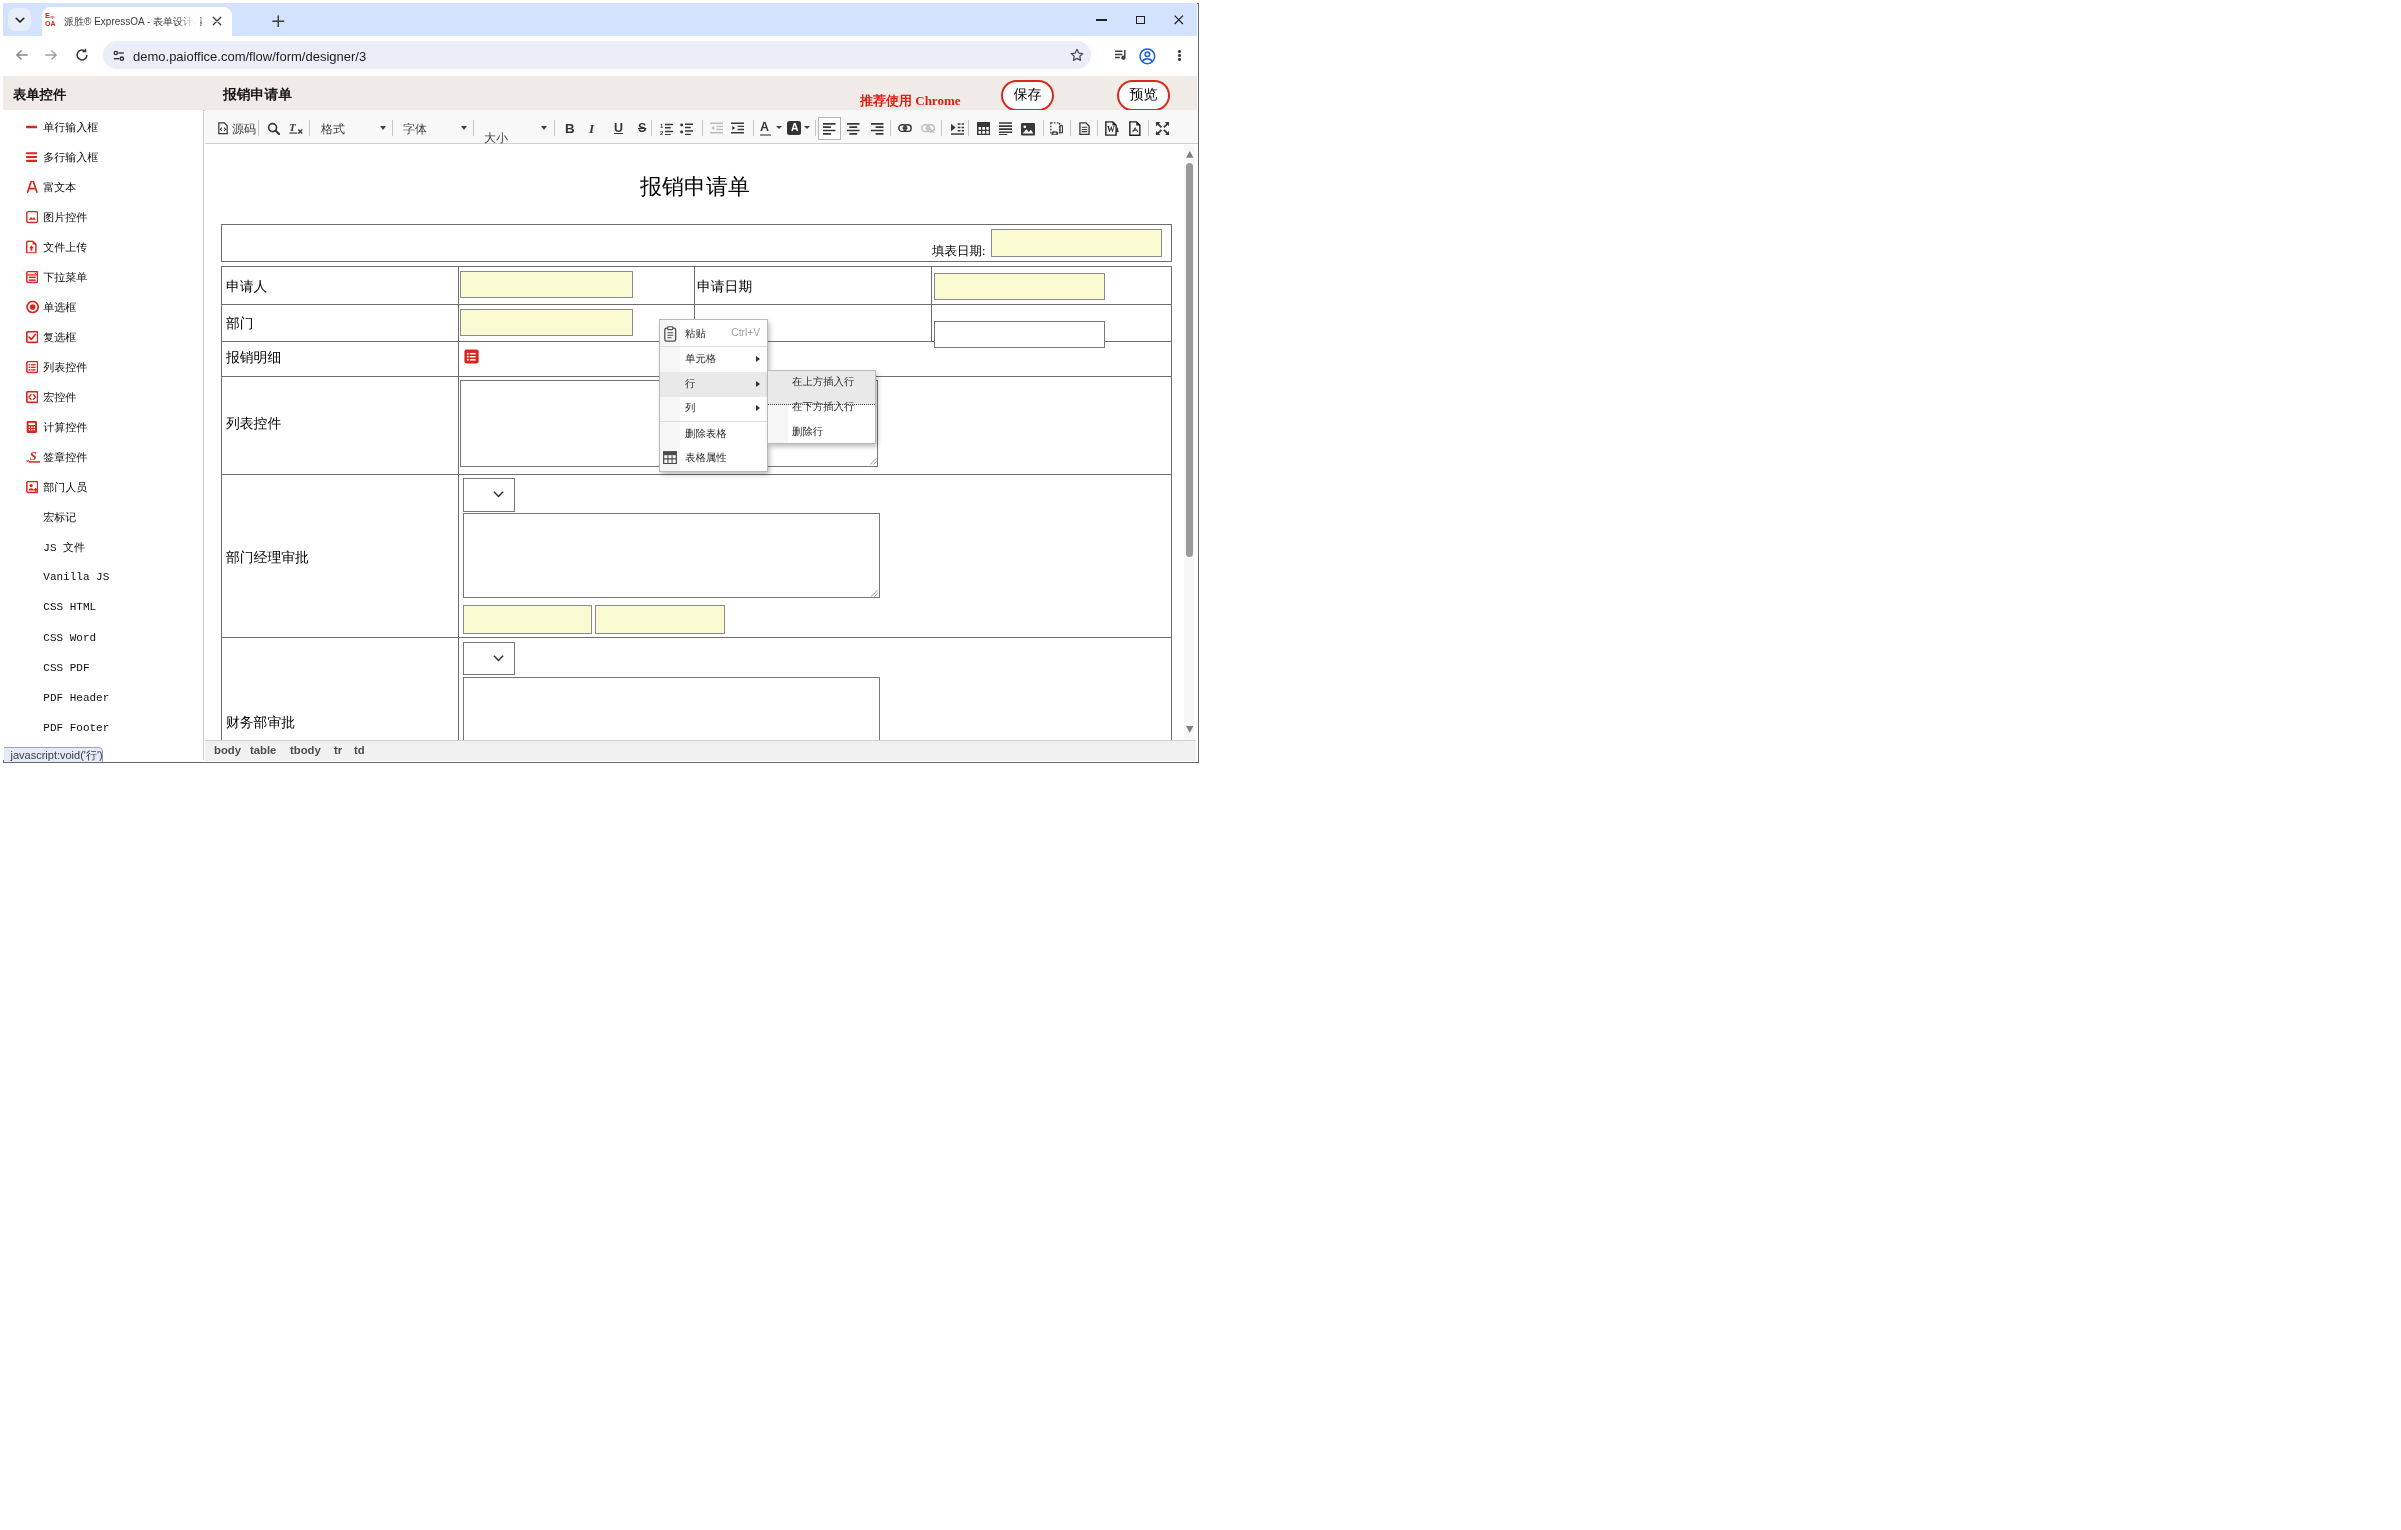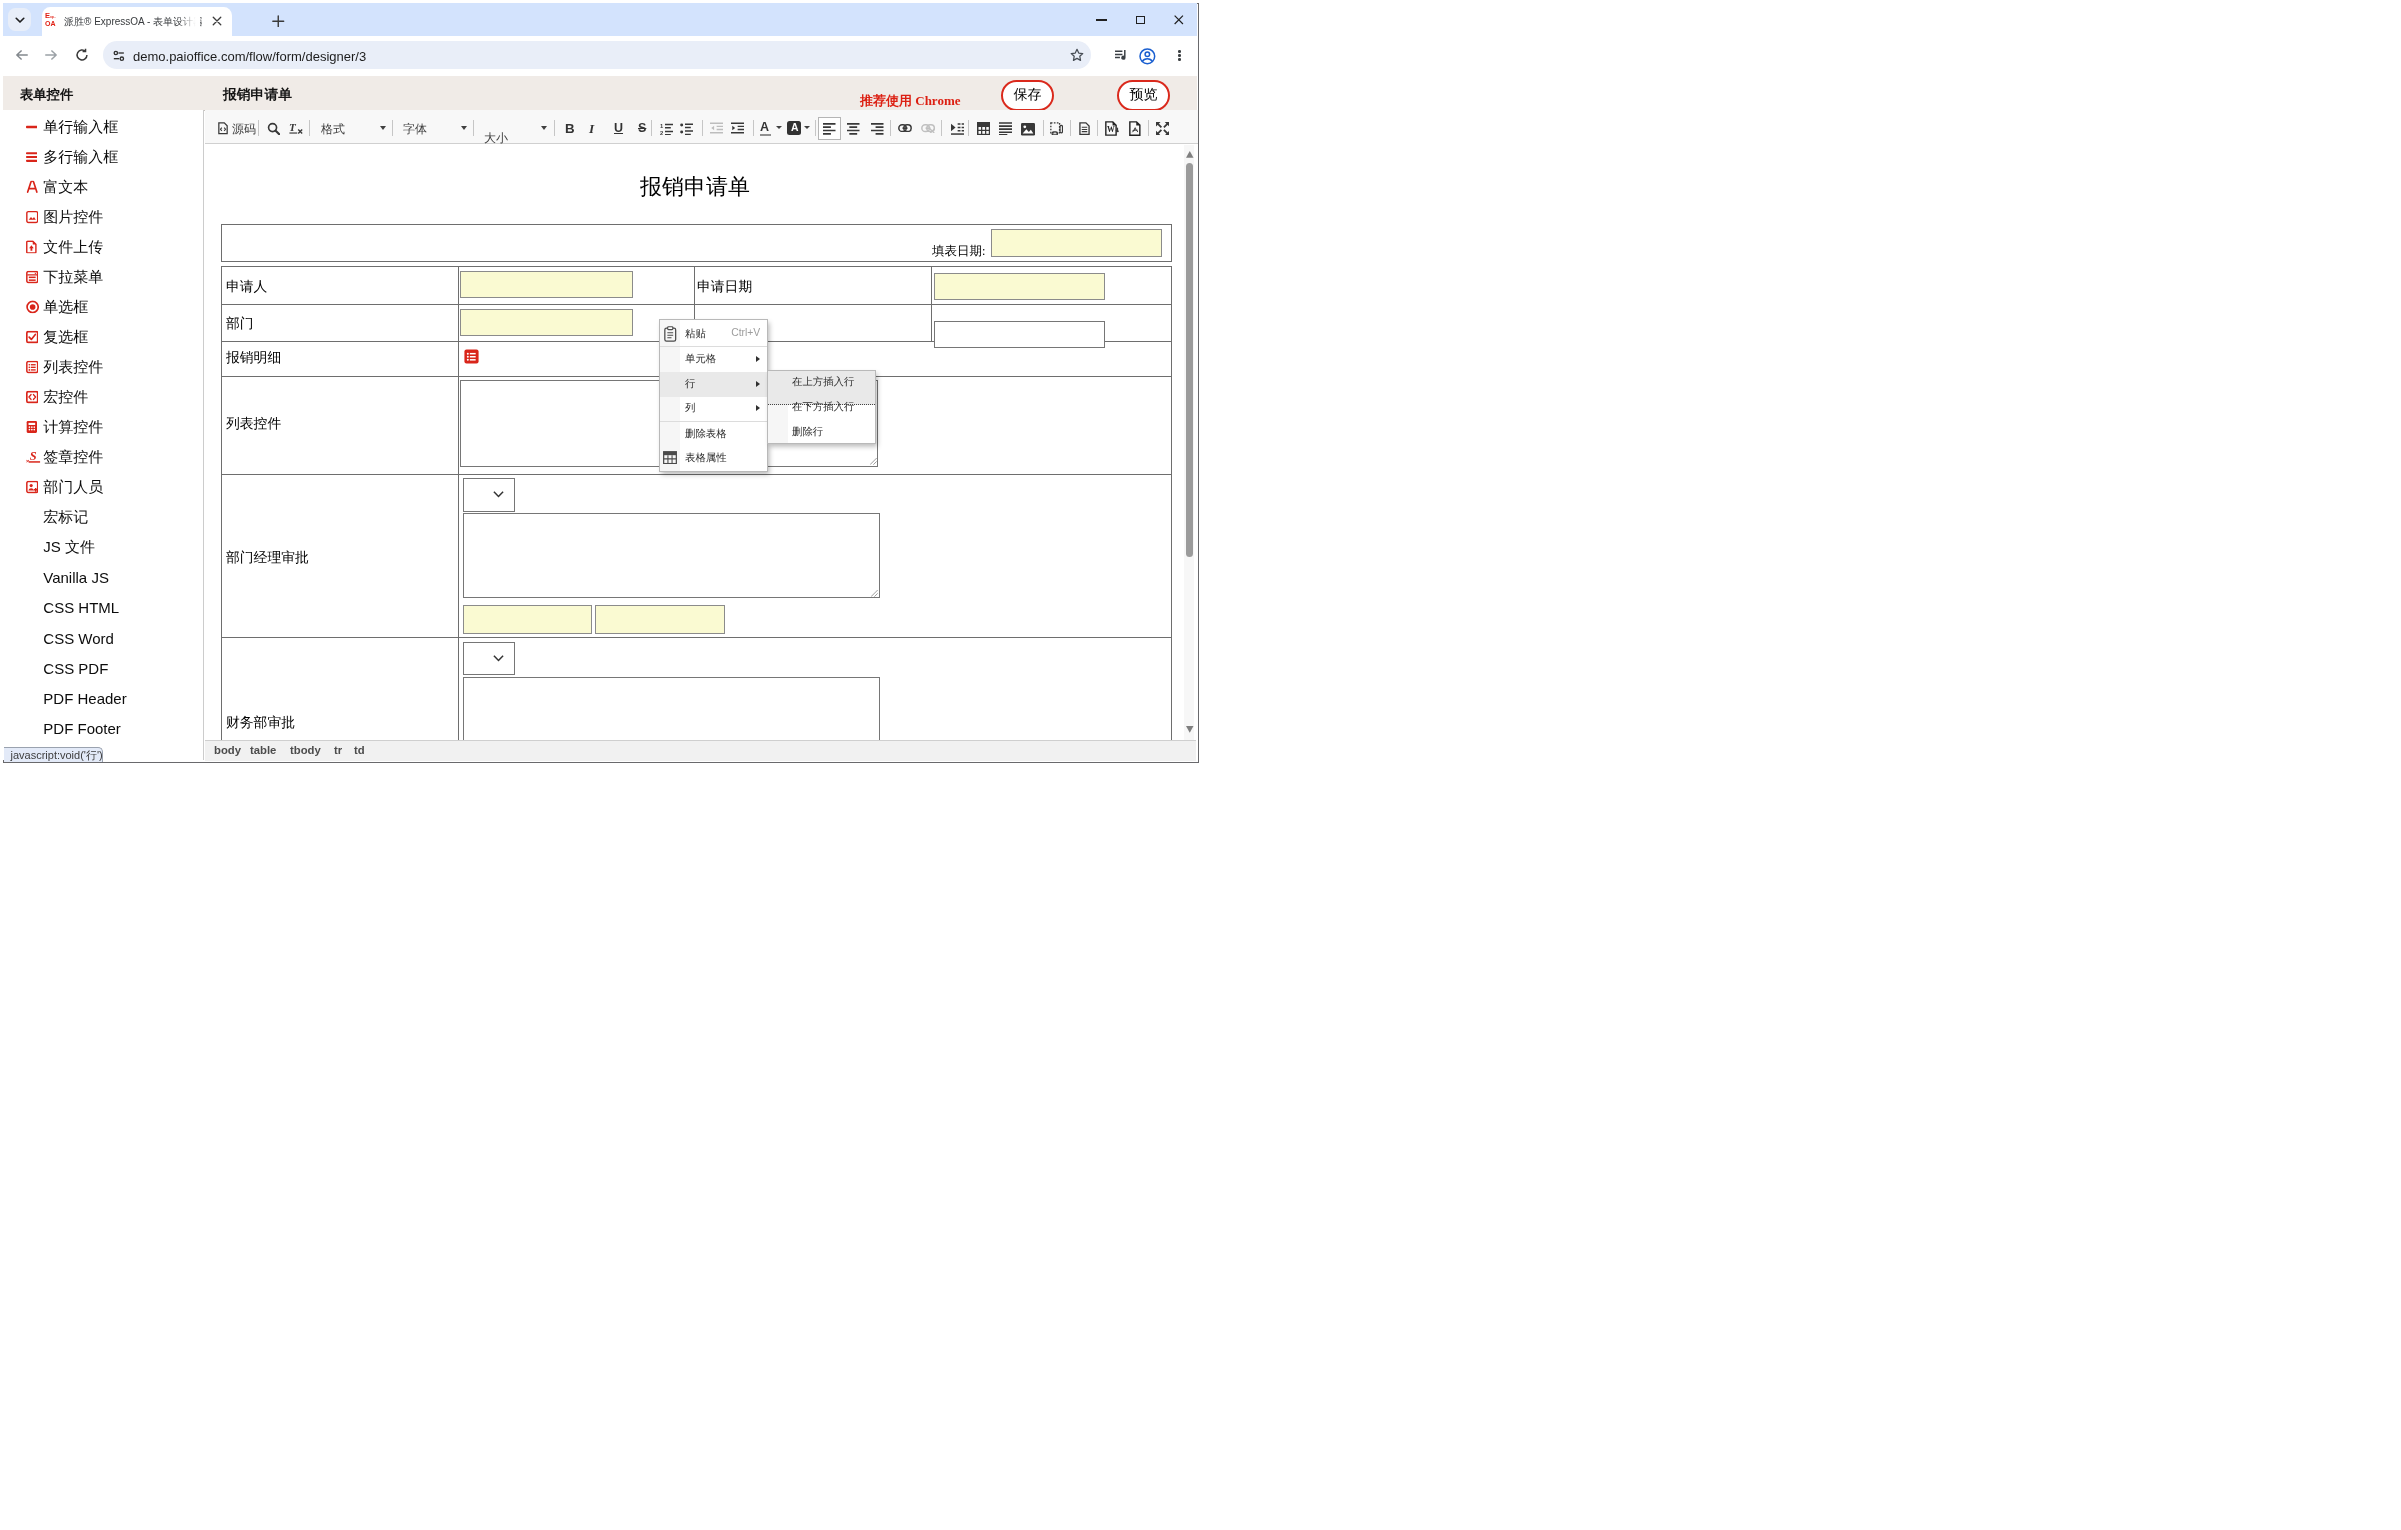--- a/index.html
+++ b/index.html
@@ -21,21 +21,21 @@
   
   #btoolbar { left:3.3px; top:36px; width:1194px; height:40px; background:#fff; }
   #omnibox { left:103px; top:41px; width:988px; height:28px; border-radius:14px; background:#e9eef8; }
   #url { left:133px; top:49px; font-size:13px; color:#1d1d1d; letter-spacing:0; }
   
   #appheader { left:3.3px; top:76px; width:1194px; height:35px; background:#f0ebe7; border-bottom:0.8px solid #c9c3bd; }
   .hbtn { top:80px; width:53px; height:31px; border:2.5px solid #da291c; border-radius:15.4px; background:#fff; text-align:center; font-size:14px; line-height:26px; color:#000; }
   
   #sidebar { left:3.3px; top:110px; width:201px; height:650px; background:#fff; border-right:0.8px solid #cccccc; }
   .sbitem { position:absolute; left:0; width:100%; height:30px; }
-  .sbitem .txt { position:absolute; left:40px; top:50%; transform:translateY(-50%); font-size:15px; color:#0c0c0c; font-family:Liberation Sans, sans-serif; white-space:nowrap; }
+  .sbitem .txt { position:absolute; left:40px; top:50%; transform:translateY(-50%); font-size:11px; color:#0c0c0c; font-family:Liberation Mono, monospace; white-space:nowrap; }
   .sbitem svg { position:absolute; left:22.5px; top:50%; transform:translateY(-50%); }
   
   #cktoolbar { left:205px; top:110px; width:993px; height:34px; background:#f8f8f8; border-bottom:0.8px solid #d0d0d0; }
   .cksep { position:absolute; top:9.6px; width:0.8px; height:16px; background:#c6c6c6; }
   .cklabel { position:absolute; top:11px; font-size:11.7px; color:#3e3e3e; line-height:13.3px; }
   .ckarrow { position:absolute; top:126px; width:0; height:0; border-left:3.8px solid transparent; border-right:3.8px solid transparent; border-top:4.2px solid #404040; }
   .ckicon { position:absolute; top:11px; }
   
   #content { left:205px; top:145px; width:980px; height:595px; background:#fff; }
   .tbl-line { position:absolute; background:#6e6e6e; }
@@ -118,21 +118,21 @@
     <g fill="none" stroke="#1a5fd0" stroke-width="1.8">
       <circle cx="10" cy="10" r="8.8"></circle>
       <circle cx="10" cy="7.6" r="2.7"></circle>
       <path d="M3.8 16.3 a7.2 7.2 0 0 1 12.4 0"></path>
     </g>
   </svg>
 <div class="abs" style="left:1178px;top:50px;width:2.5px;height:2.5px;border-radius:50%;background:#3c4043"></div>
 <div class="abs" style="left:1178px;top:54px;width:2.5px;height:2.5px;border-radius:50%;background:#3c4043"></div>
 <div class="abs" style="left:1178px;top:58px;width:2.5px;height:2.5px;border-radius:50%;background:#3c4043"></div>
 <div class="abs" id="appheader"></div>
-<div class="abs serif" style="left:20px;top:86px;font-size:13.3px;font-weight:bold;color:#141414">表单控件</div>
+<div class="abs serif" style="left:13px;top:86px;font-size:13.3px;font-weight:bold;color:#141414">表单控件</div>
 <div class="abs serif" style="left:223px;top:86px;font-size:13.8px;font-weight:bold;color:#141414">报销申请单</div>
 <div class="abs serif" style="left:860px;top:92px;font-size:13px;font-weight:bold;color:#dc1f12">推荐使用 Chrome</div>
 <div class="abs serif hbtn" style="left:1001px">保存</div>
 <div class="abs serif hbtn" style="left:1117px">预览</div>
 <div class="abs" id="sidebar">
 <div class="sbitem" style="top:1.5px">
       <svg width="11.7" height="11.7" viewBox="0 0 14 14">
         <rect x="0" y="5.6" width="14" height="2.8" rx="1" fill="#d9251a"></rect>
       </svg>
       <span class="txt">单行输入框</span>

